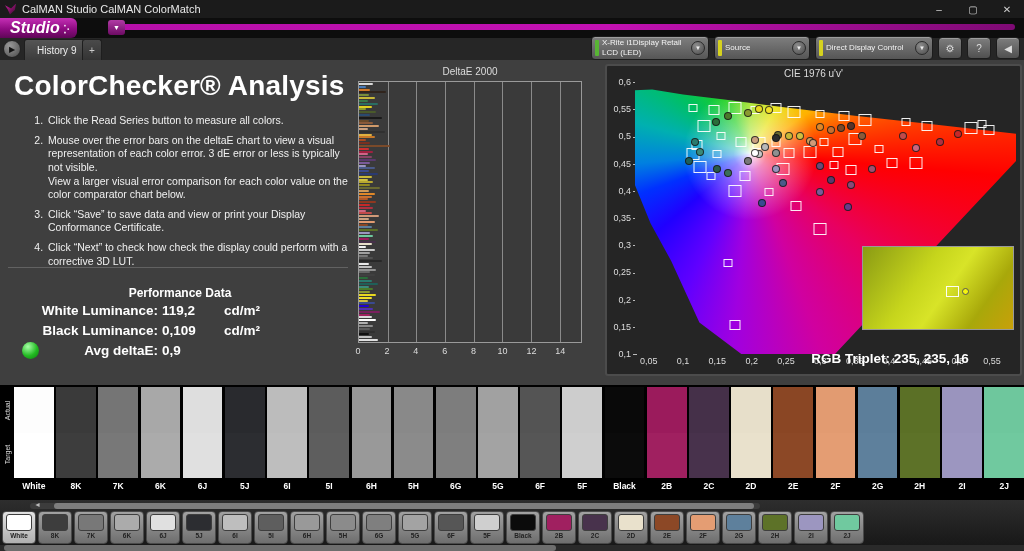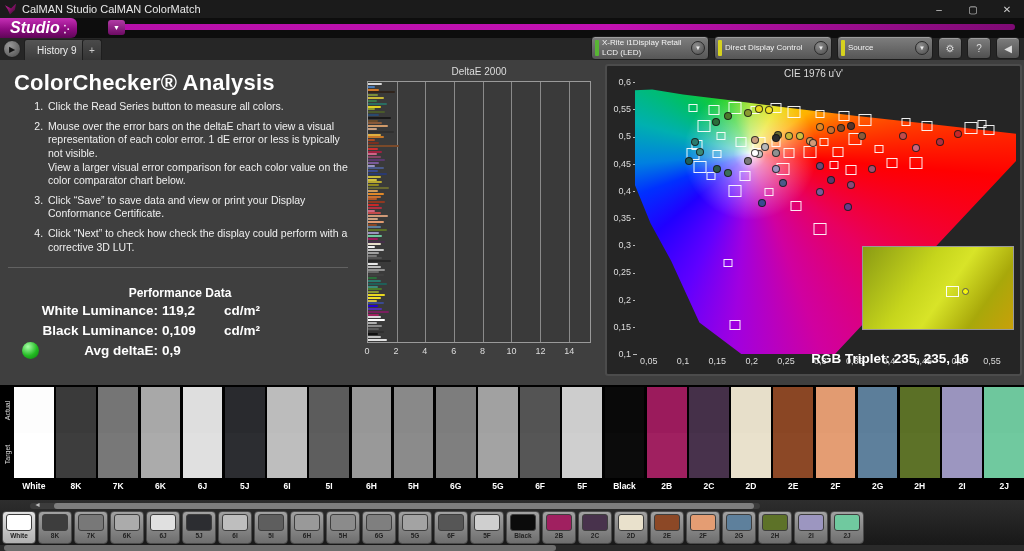--- a/index.html
+++ b/index.html
@@ -51,34 +51,34 @@
   .dd .arrow { position:absolute; right:3px; top:50%; transform:translateY(-50%); width:14px; height:14px;
     border-radius:50%; background:radial-gradient(circle at 35% 30%,#8c8c8c,#4c4c4c); font-size:6px;
     display:flex; align-items:center; justify-content:center; color:#eee; border:1px solid #2a2a2a; }
   #dd-meter { width:118px; } #dd-source { width:96px; } #dd-display { width:118px; }
   .tool-btn { width:24px; height:22px; border-radius:4px; border:1px solid #1c1c1c;
     background:linear-gradient(180deg,#7e7e7e,#505050); color:#ddd; font-size:10px;
     display:flex; align-items:center; justify-content:center; box-shadow:inset 0 1px 0 rgba(255,255,255,.25); }
 
   
   #analysis { position:absolute; left:0; top:60px; width:360px; height:325px; color:#fff; }
-  #analysis h1 { font-size:22px; font-weight:bold; letter-spacing:.2px; padding:10px 0 0 14px; }
-  #instructions { margin:4px 0 0 46px; width:306px; font-size:10.5px; line-height:1.3; color:#f0f0f0; }
+  #analysis h1 { font-size:28px; font-weight:bold; letter-spacing:.2px; padding:10px 0 0 14px; }
+  #instructions { margin:12px 0 0 46px; width:306px; font-size:10.5px; line-height:1.3; color:#f0f0f0; }
   #instructions li { margin-bottom:6px; white-space:pre-line; padding-left:2px; }
   #perf-divider { position:absolute; left:8px; top:207px; width:340px; height:1px; background:#7a7a7a; opacity:.6; }
   #perf { position:absolute; left:0; top:226px; width:360px; }
   #perf-title { text-align:center; font-size:12px; font-weight:bold; margin-bottom:3px; }
   .perf-row { position:relative; display:grid; grid-template-columns:158px 58px auto; gap:4px;
     font-size:13.5px; font-weight:bold; margin-bottom:5px; align-items:center; }
   .perf-row .lbl { text-align:right; }
   .dot { position:absolute; left:22px; width:17px; height:17px; border-radius:50%;
     background:radial-gradient(circle at 35% 28%, #a8ffa8 0%, var(--green) 55%, #0d7a0d 100%); }
 
   
-  #dechart { position:absolute; left:359px; top:66px; width:240px; height:307px; color:#eee; }
+  #dechart { position:absolute; left:350px; top:66px; width:240px; height:307px; color:#eee; }
   #dechart .title { text-align:center; font-size:10px; color:#ddd; }
   #deplot { position:absolute; left:8px; top:15px; width:224px; height:262px;
     border:1px solid #9a9a9a; background:#3a3a3a; }
   #debars { position:absolute; inset:1px 1px 1px 0; display:flex; flex-direction:column;
     justify-content:space-between; z-index:2; }
   .debar { height:2px; border-radius:0 1px 1px 0; }
   .degrid { position:absolute; top:0; bottom:0; width:1px; background:#8a8a8a; z-index:1; }
   #dexlabels { position:absolute; left:8px; top:280px; width:224px; height:12px; font-size:9px; color:#ddd; }
   #dexlabels span { position:absolute; transform:translateX(-50%); }
 
@@ -181,46 +181,46 @@
 
   <div id="controls">
     <div class="dd" id="dd-meter">
       <span class="stripe" style="background: rgb(88, 180, 52);"></span>
       <span class="lines">
         <span>X-Rite i1Display Retail</span><br>
         <span>LCD (LED)</span>
       </span>
       <span class="arrow">▼</span>
     </div>
+    <div class="dd" id="dd-source">
+      <span class="stripe" style="background: rgb(214, 210, 30);"></span>
+      <span class="lines">Source</span>
+      <span class="arrow">▼</span>
+    </div>
     <div class="dd" id="dd-display">
       <span class="stripe" style="background: rgb(214, 210, 30);"></span>
       <span class="lines">Direct Display Control</span>
       <span class="arrow">▼</span>
     </div>
-    <div class="dd" id="dd-source">
-      <span class="stripe" style="background: rgb(214, 210, 30);"></span>
-      <span class="lines">Source</span>
-      <span class="arrow">▼</span>
-    </div>
     <div class="tool-btn">
       <span>⚙</span>
     </div>
     <div class="tool-btn">
       <span>?</span>
     </div>
     <div class="tool-btn">
       <span>◀</span>
     </div>
   </div>
 
   <div id="analysis">
     <h1>ColorChecker® Analysis</h1>
     <ol id="instructions">
         <li>Click the Read Series button to measure all colors.</li>
-        <li>Mouse over the error bars on the deltaE chart to view a visual representation of each color error. 1 dE error or less is typically not visible.
+        <li>Mouse over the error bars on the deltaE chart to view a visual representation of each color error. 3 dE error or less is typically not visible.
 View a larger visual error comparison for each color value on the color comparator chart below.</li>
         <li>Click “Save” to save data and view or print your Display Conformance Certificate.</li>
         <li>Click “Next” to check how check the display could perform with a corrective 3D LUT.</li>
       </ol>
     <div id="perf-divider"></div>
     <div id="perf">
       <div id="perf-title">Performance Data</div>
       <div id="perf-rows">
           <div class="perf-row">
             <span class="lbl">White Luminance:</span>

